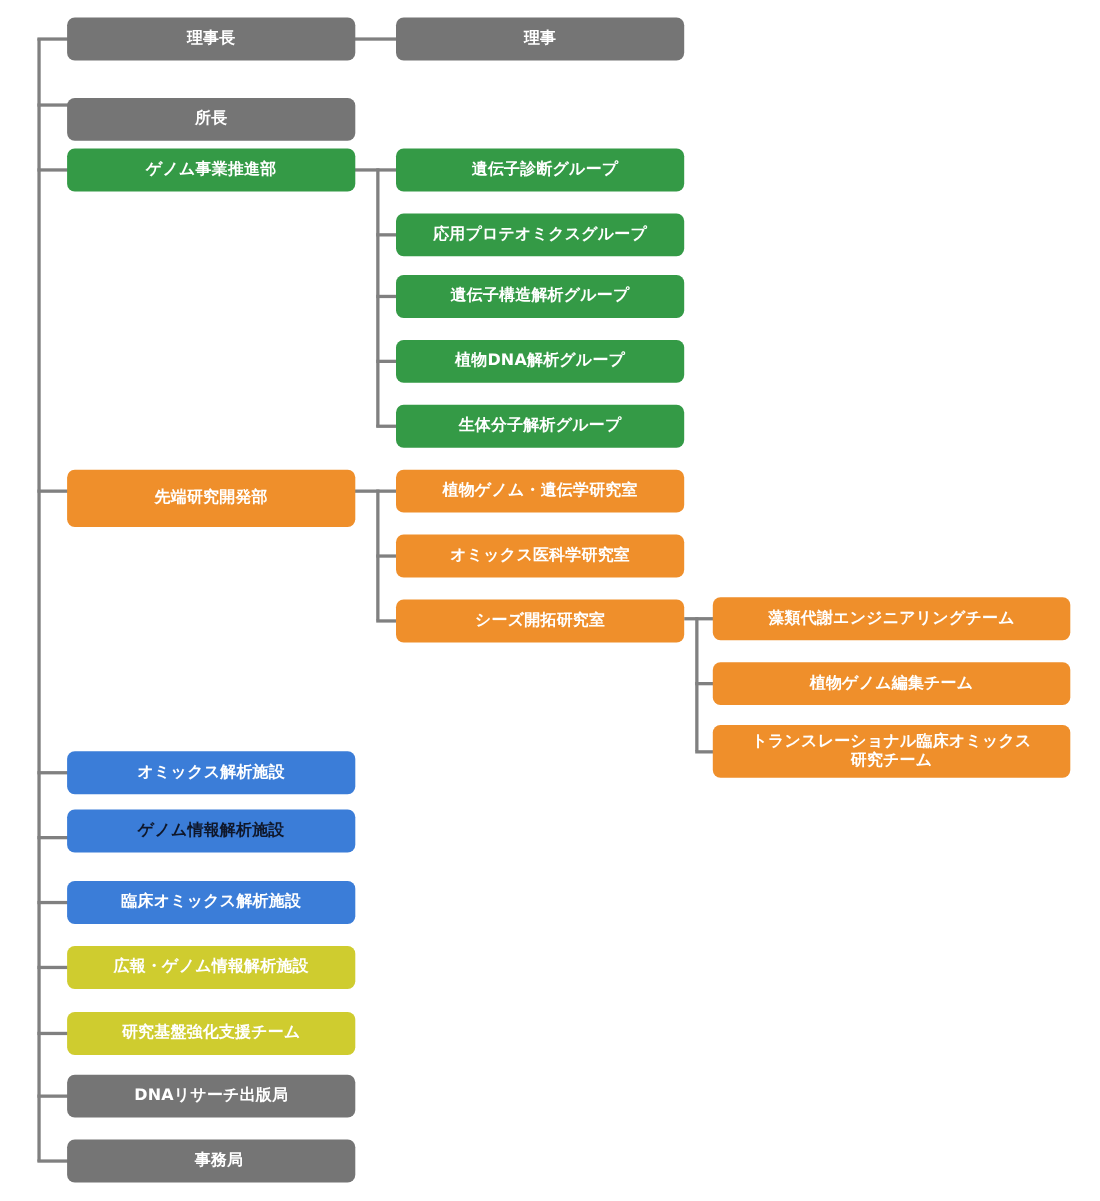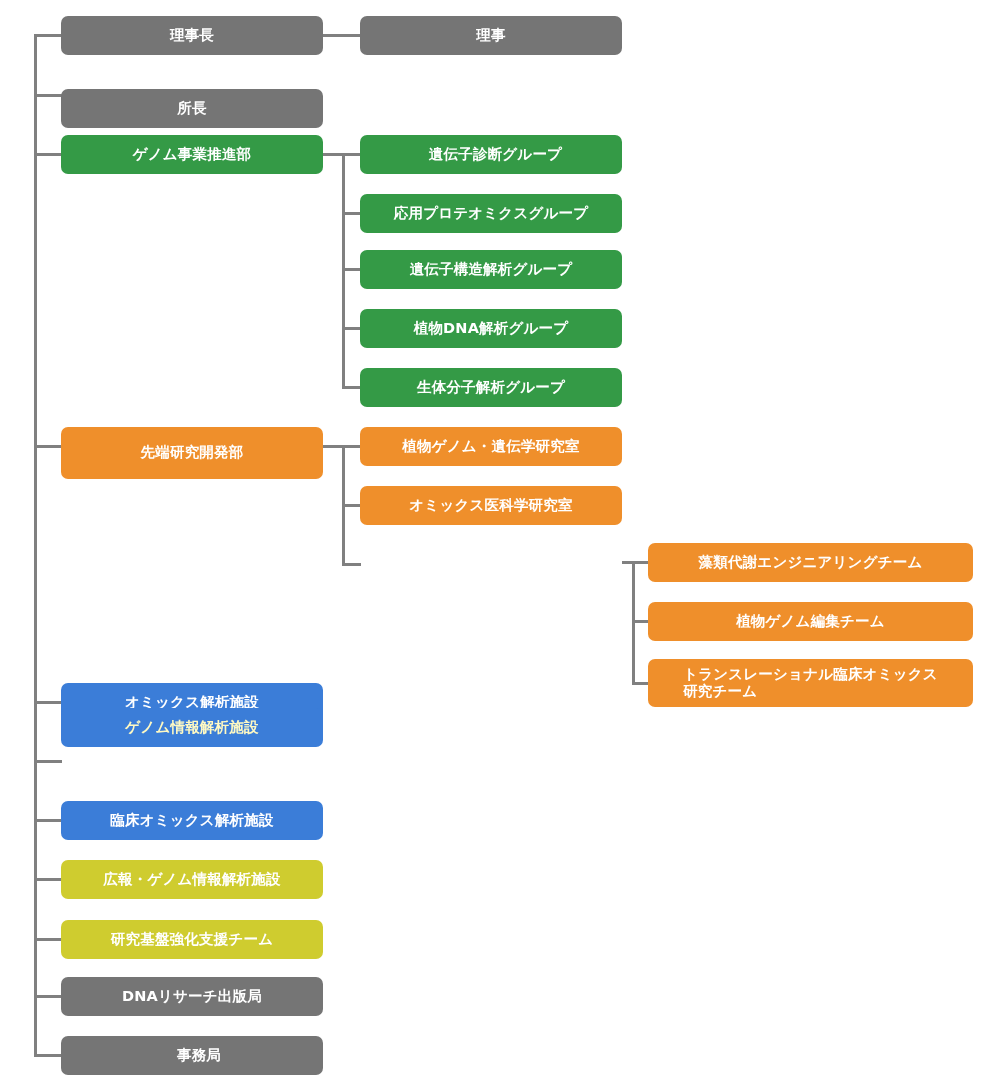--- a/index.html
+++ b/index.html
@@ -18,21 +18,21 @@
     background: #ffffff;
     overflow: hidden;
   }
   .node {
     position: absolute;
     box-sizing: border-box;
     border-radius: 7px;
     display: flex;
     align-items: center;
     justify-content: center;
-    text-align: left;
+    text-align: center;
     color: #ffffff;
     font-weight: bold;
     font-size: 14.5px;
     line-height: 1.18;
     letter-spacing: 0.2px;
     padding: 2px 6px;
     z-index: 2;
     white-space: pre-line;
   }
   .connector {
@@ -79,24 +79,25 @@
     <div class="node" style="left: 61px; top: 89px; width: 262px; height: 39px; background: rgb(117, 117, 117); color: rgb(255, 255, 255);"><span>所長</span></div>
     <div class="node" style="left: 61px; top: 135px; width: 262px; height: 39px; background: rgb(52, 154, 70); color: rgb(255, 255, 255);"><span>ゲノム事業推進部</span></div>
     <div class="node" style="left: 360px; top: 135px; width: 262px; height: 39px; background: rgb(52, 154, 70); color: rgb(255, 255, 255); padding-left: 15px;"><span>遺伝子診断グループ</span></div>
     <div class="node" style="left: 360px; top: 194px; width: 262px; height: 39px; background: rgb(52, 154, 70); color: rgb(255, 255, 255);"><span>応用プロテオミクスグループ</span></div>
     <div class="node" style="left: 360px; top: 309px; width: 262px; height: 39px; background: rgb(52, 154, 70); color: rgb(255, 255, 255);"><span>植物DNA解析グループ</span></div>
     <div class="node" style="left: 360px; top: 250px; width: 262px; height: 39px; background: rgb(52, 154, 70); color: rgb(255, 255, 255);"><span>遺伝子構造解析グループ</span></div>
     <div class="node" style="left: 360px; top: 368px; width: 262px; height: 39px; background: rgb(52, 154, 70); color: rgb(255, 255, 255);"><span>生体分子解析グループ</span></div>
     <div class="node" style="left: 61px; top: 427px; width: 262px; height: 52px; background: rgb(239, 143, 43); color: rgb(255, 255, 255);"><span>先端研究開発部</span></div>
     <div class="node" style="left: 360px; top: 427px; width: 262px; height: 39px; background: rgb(239, 143, 43); color: rgb(255, 255, 255);"><span>植物ゲノム・遺伝学研究室</span></div>
     <div class="node" style="left: 360px; top: 486px; width: 262px; height: 39px; background: rgb(239, 143, 43); color: rgb(255, 255, 255);"><span>オミックス医科学研究室</span></div>
+    <div class="node" style="left: 360px; top: 545px; width: 262px; height: 39px; background: rgb(239, 143, 43); color: rgb(255, 255, 255);"><span>シーズ開拓研究室</span></div>
     <div class="node" style="left: 648px; top: 543px; width: 325px; height: 39px; background: rgb(239, 143, 43); color: rgb(255, 255, 255);"><span>藻類代謝エンジニアリングチーム</span></div>
     <div class="node" style="left: 648px; top: 602px; width: 325px; height: 39px; background: rgb(239, 143, 43); color: rgb(255, 255, 255);"><span>植物ゲノム編集チーム</span></div>
     <div class="node" style="left: 648px; top: 659px; width: 325px; height: 48px; background: rgb(239, 143, 43); color: rgb(255, 255, 255);"><span>トランスレーショナル臨床オミックス
 研究チーム</span></div>
     <div class="node" style="left: 61px; top: 683px; width: 262px; height: 39px; background: rgb(59, 125, 216); color: rgb(255, 255, 255);"><span>オミックス解析施設</span></div>
-    <div class="node" style="left: 61px; top: 708px; width: 262px; height: 39px; background: rgb(59, 125, 216); color: #fef9c3;"><span>ゲノム情報解析施設</span></div>
+    <div class="node" style="left: 61px; top: 736px; width: 262px; height: 39px; background: rgb(59, 125, 216); color: #0f172a;"><span>ゲノム情報解析施設</span></div>
     <div class="node" style="left: 61px; top: 801px; width: 262px; height: 39px; background: rgb(59, 125, 216); color: rgb(255, 255, 255);"><span>臨床オミックス解析施設</span></div>
     <div class="node" style="left: 61px; top: 860px; width: 262px; height: 39px; background: rgb(207, 204, 47); color: rgb(255, 255, 255);"><span>広報・ゲノム情報解析施設</span></div>
     <div class="node" style="left: 61px; top: 920px; width: 262px; height: 39px; background: rgb(207, 204, 47); color: rgb(255, 255, 255);"><span>研究基盤強化支援チーム</span></div>
     <div class="node" style="left: 61px; top: 977px; width: 262px; height: 39px; background: rgb(117, 117, 117); color: rgb(255, 255, 255);"><span>DNAリサーチ出版局</span></div>
     <div class="node" style="left: 61px; top: 1036px; width: 262px; height: 39px; background: rgb(117, 117, 117); color: rgb(255, 255, 255); padding-left: 20px;"><span>事務局</span></div>
   </div>
 
 </body></html>

